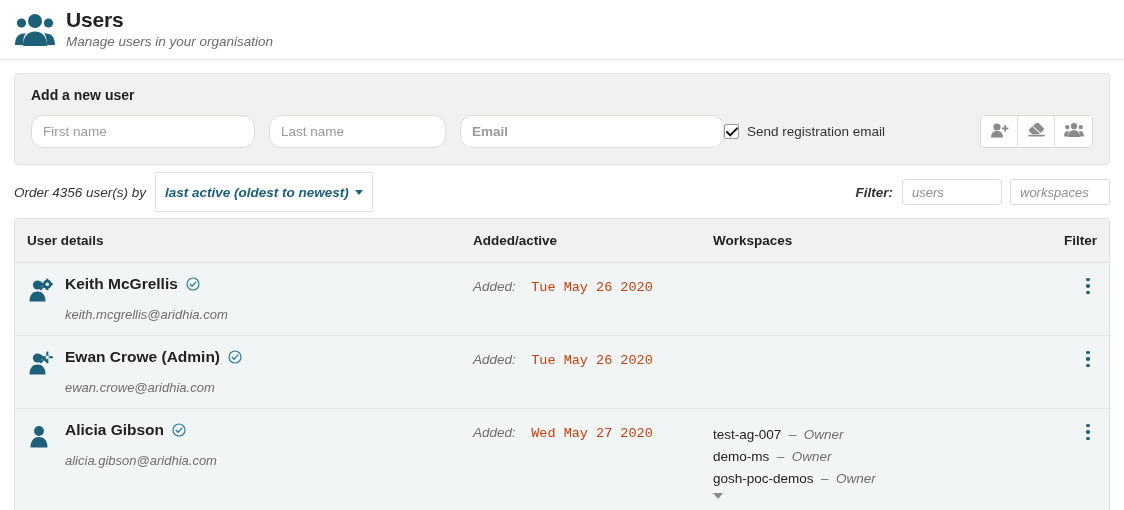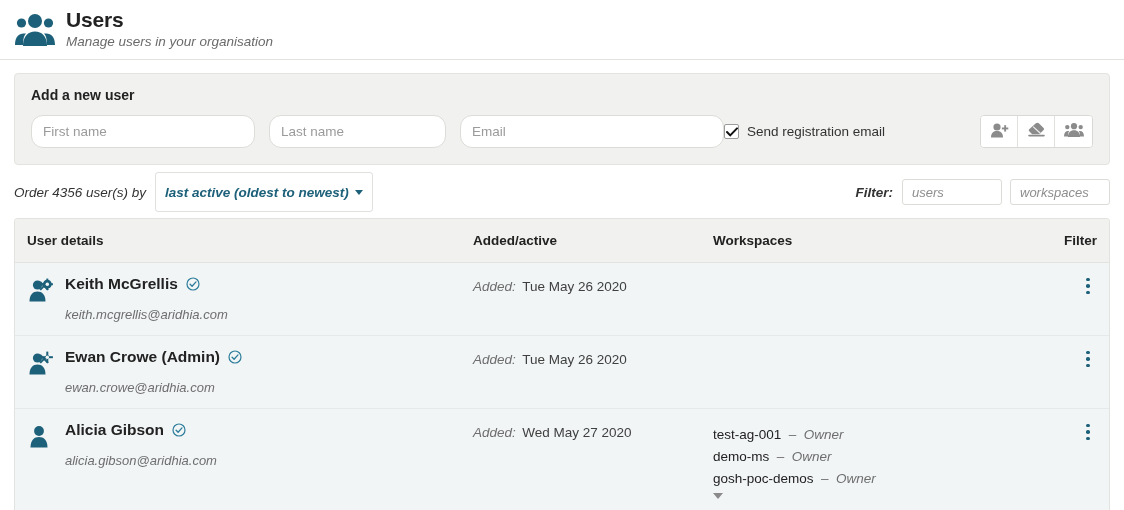--- a/index.html
+++ b/index.html
@@ -65,21 +65,21 @@
     border-radius: 12px;
     padding: 0 11px;
     font-size: 13.5px;
     color: #333;
     font-family: "Liberation Sans", sans-serif;
     outline: none;
   }
   .fld::placeholder { color: #9b9b9b; }
   .fld-first { width: 224px; }
   .fld-last  { width: 177px; margin-left: 14px; }
-  .fld-email { width: 264px; margin-left: 14px; }
+  .fld-email { width: 264px; margin-left: 14px; font-weight: bold; }
 
   .chk-wrap {
     display: flex; align-items: center;
     white-space: nowrap;
   }
   .chk-box {
     width: 15px; height: 15px;
     background: #ffffff;
     border: 1px solid #9b9b9b;
     border-radius: 2px;
@@ -230,22 +230,23 @@
   }
 
   .added-cell { padding-top: 2px; }
   .added-lbl {
     font-size: 13.5px;
     font-style: italic;
     color: #6e6e6e;
   }
   .added-val {
     font-size: 13.5px;
-    color: #404040;
-    margin-left: 2px;
+    color: #c2410c;
+    margin-left: 11px;
+    font-family: Liberation Mono, monospace;
   }
 
   .ws-cell { padding-top: 2px; }
   .ws-line { line-height: 21px; white-space: nowrap; }
   .ws-name { font-size: 13.5px; color: #222; }
   .ws-dash { font-size: 13.5px; color: #6e6e6e; margin: 0 3px; }
   .ws-role { font-size: 13.5px; font-style: italic; color: #6e6e6e; }
   .ws-more {
     margin-top: 4px;
     width: 0; height: 0;
@@ -475,21 +476,21 @@
           </div>
           <div class="u-email">alicia.gibson@aridhia.com</div>
         </div>
       </div>
       <div class="col-added added-cell">
         <span class="added-lbl">Added:</span>
         <span class="added-val">Wed May 27 2020</span>
       </div>
       <div class="col-ws ws-cell">
         <div class="ws-line">
-          <span class="ws-name">test-ag-001</span>
+          <span class="ws-name">test-ag-007</span>
           <span class="ws-dash">–</span>
           <span class="ws-role">Owner</span>
         </div>
         <div class="ws-line">
           <span class="ws-name">demo-ms</span>
           <span class="ws-dash">–</span>
           <span class="ws-role">Owner</span>
         </div>
         <div class="ws-line">
           <span class="ws-name">gosh-poc-demos</span>

